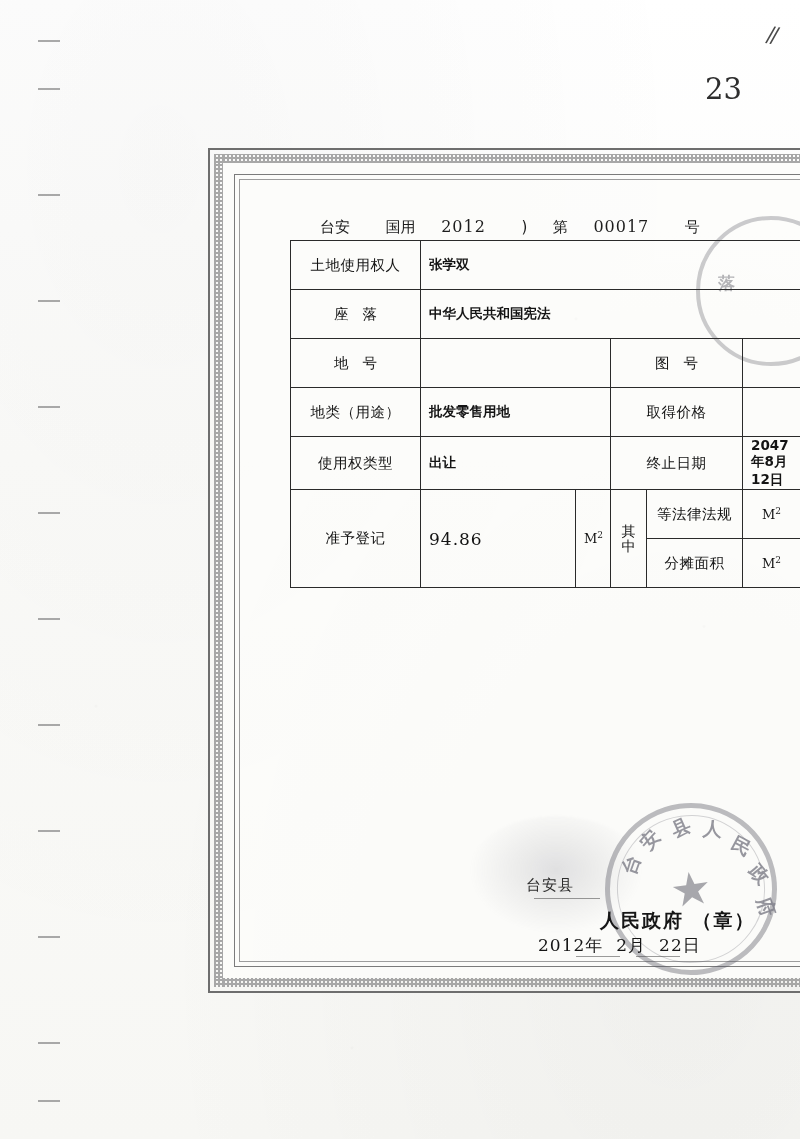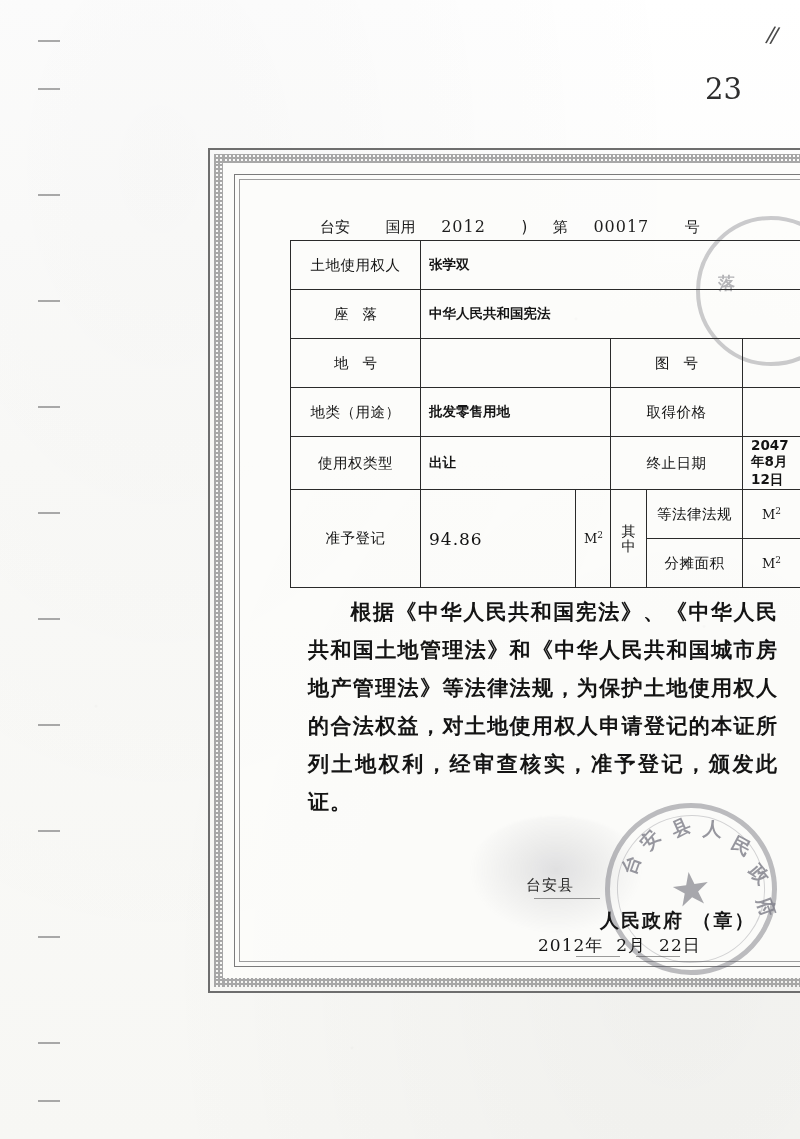--- a/index.html
+++ b/index.html
@@ -438,21 +438,20 @@
         </tr>
         <tr>
           <td class="lbl">分摊面积</td>
           <td class="unit">
             <span>M</span><sup>2</sup>
           </td>
         </tr>
       </tbody>
     </table>
 
-    <div id="body-text"><span class="indent"></span><span>根据《中华人民共和国宪法》、《中华人民共和国土地管理法》和《中华人民共和国城市房地产管理法》等法律法规，为保护土地使用权人的合法权益，对土地使用权人申请登记的本证所列土地权利，经审查核实，准予登记，颁发此证。</span></div>
 
     <div id="emblem-smudge"></div>
 
     <div id="seal">
       <div class="seal-inner"></div>
       <div class="seal-star">★</div>
       <div class="seal-char" style="left:16px; top:36px;  transform:rotate(-62deg);">台</div>
       <div class="seal-char" style="left:38px; top:14px;  transform:rotate(-40deg);">安</div>
       <div class="seal-char" style="left:70px; top:6px;   transform:rotate(-16deg);">县</div>
       <div class="seal-char" style="left:101px;top:12px;  transform:rotate(12deg);">人</div>

